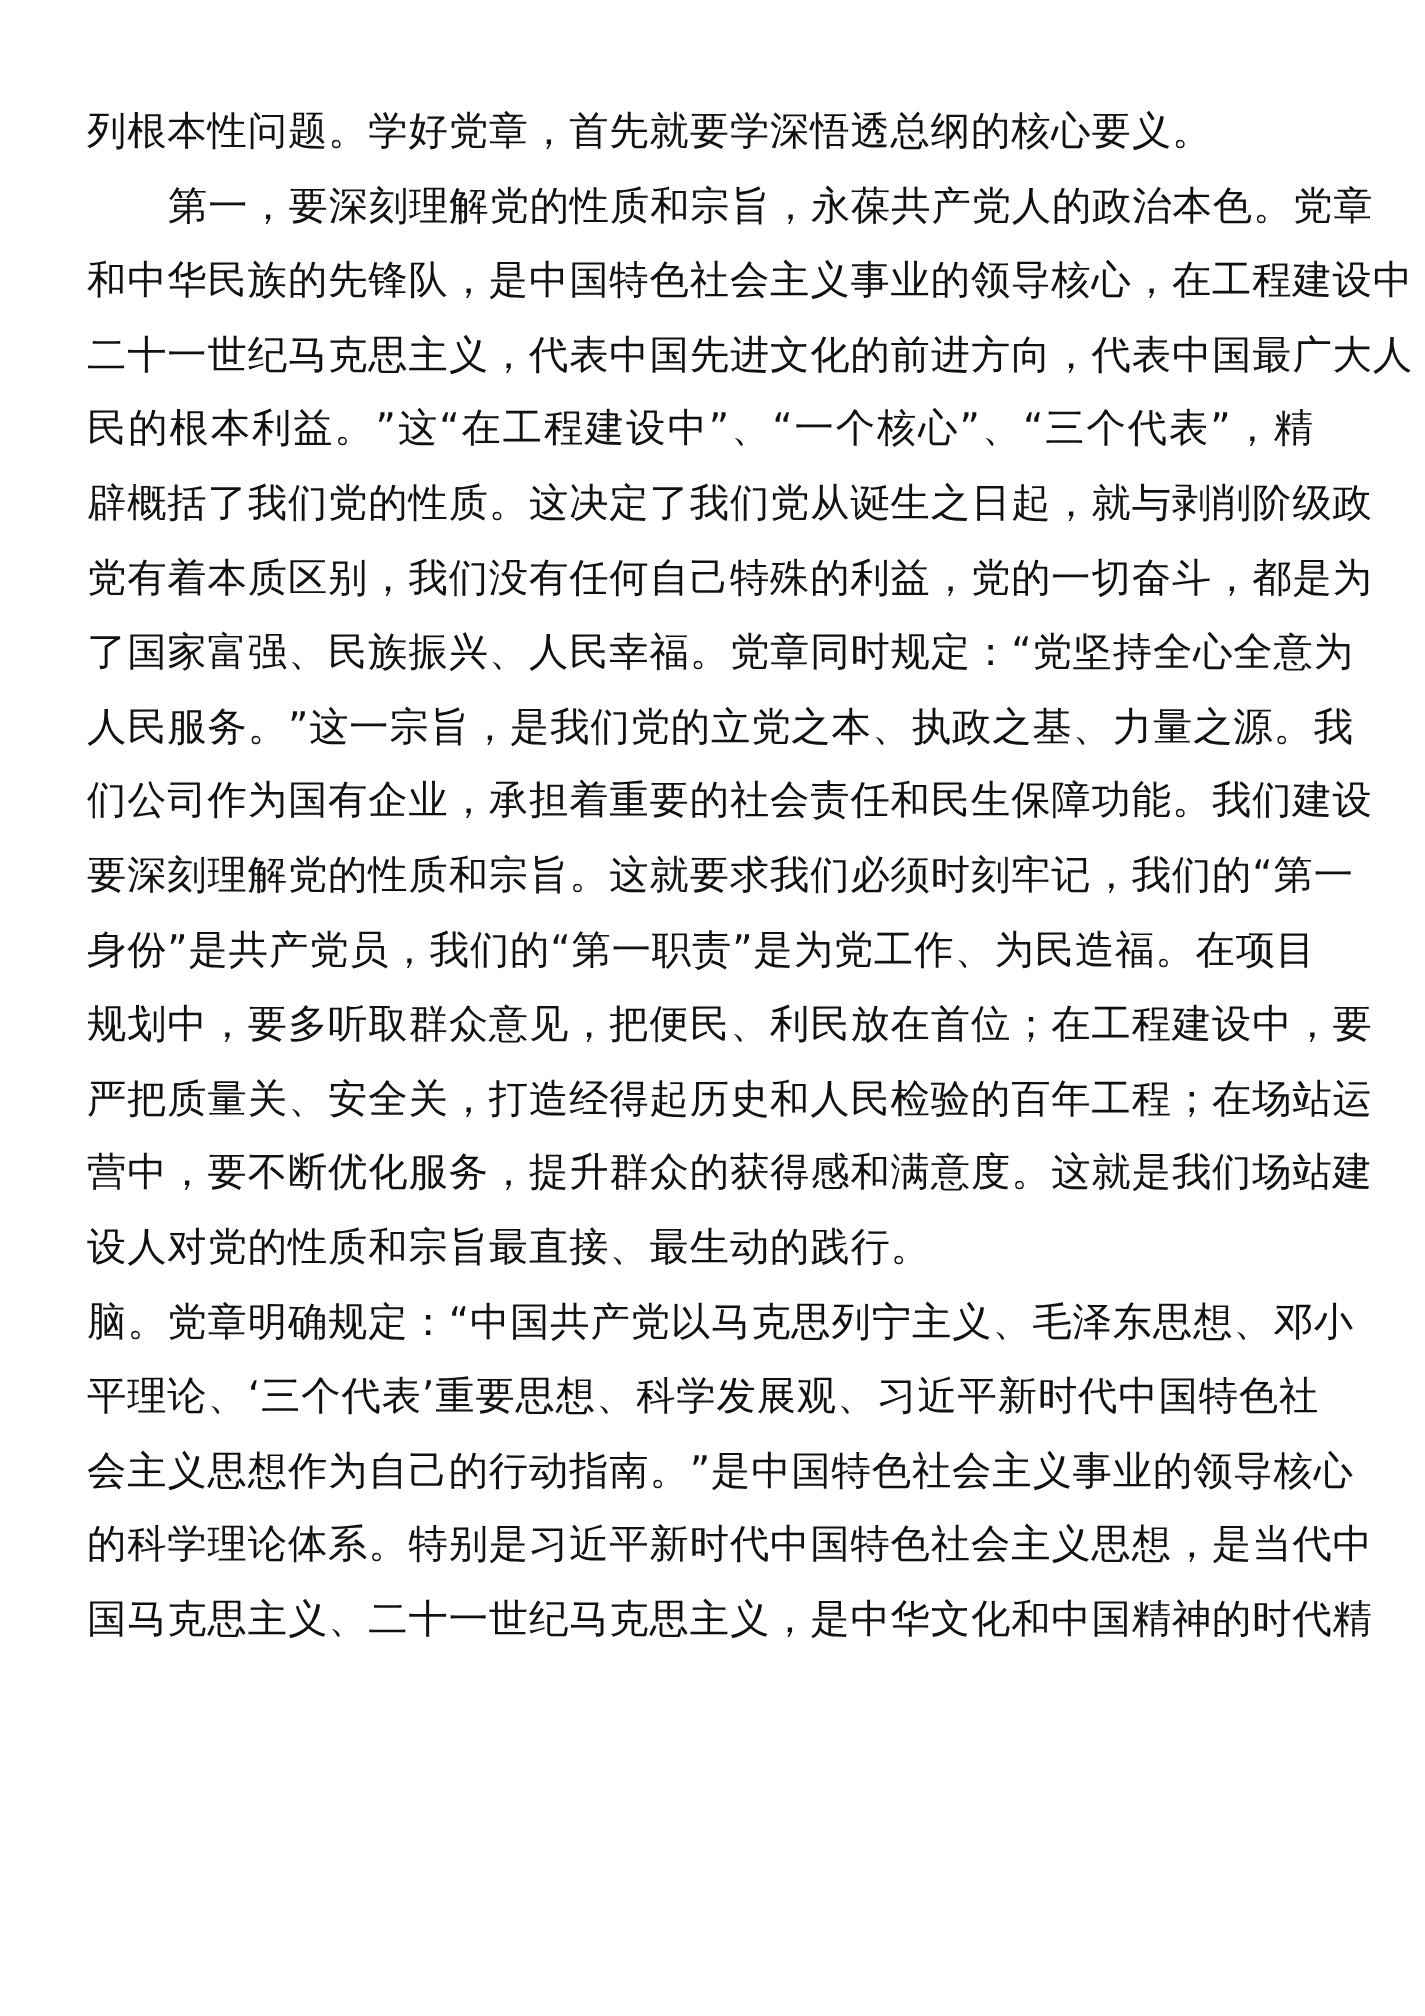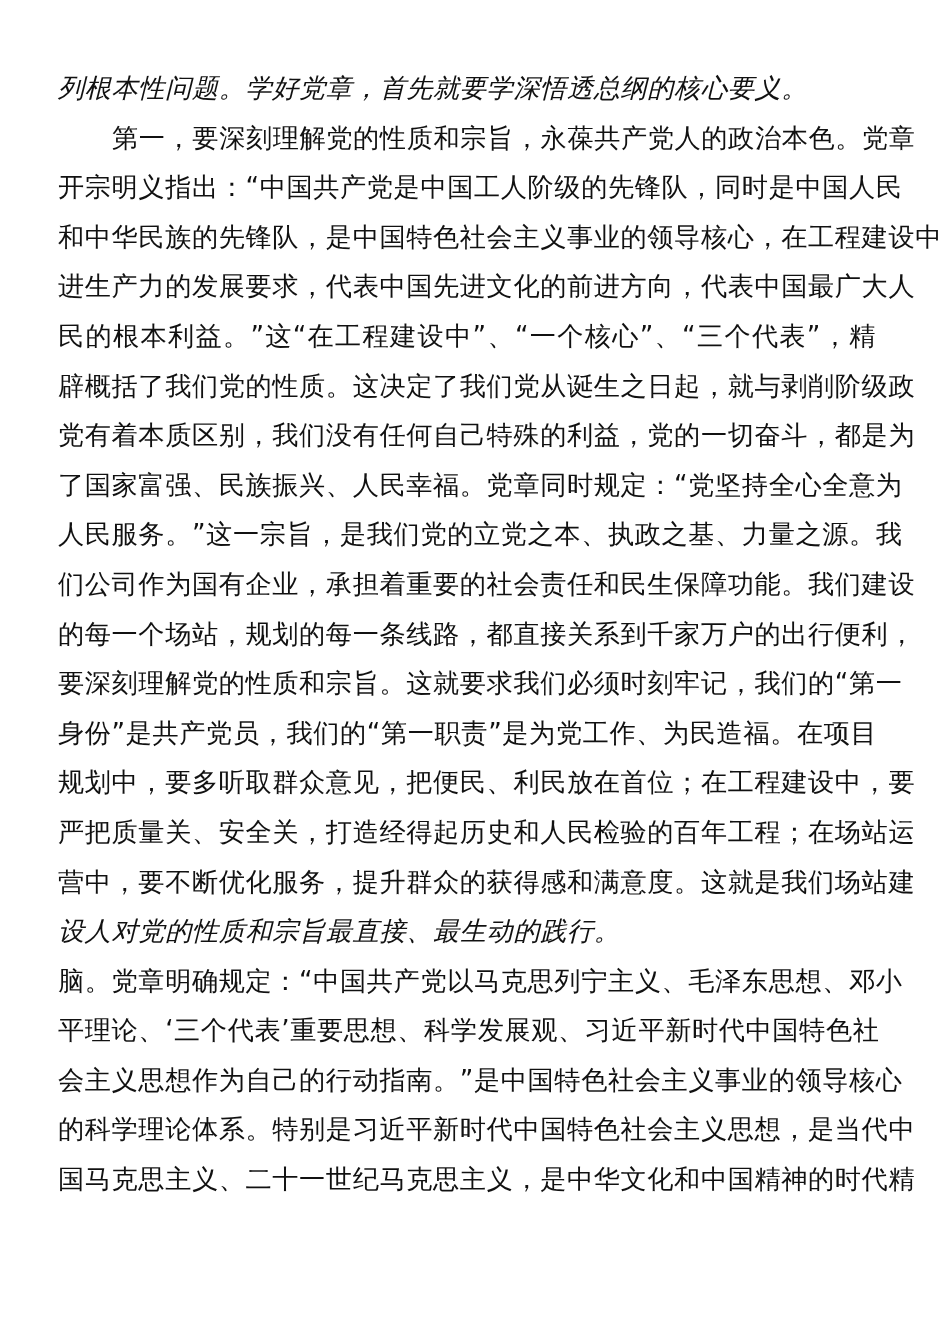--- a/index.html
+++ b/index.html
@@ -31,43 +31,40 @@
       padding: 0;
     }
     .line {
       display: block;
       white-space: nowrap;
       text-align-last: justify;
       text-align: justify;
     }
     .line.last {
       text-align-last: left;
-      font-style: italic;
     }
   </style>
 </head>
 <body>
 
 <div class="page">
   <div class="para">
     <span class="line last">列根本性问题。学好党章，首先就要学深悟透总纲的核心要义。</span>
   </div>
 
   <div class="para">
     <span class="line" style="padding-left:54px">第一，要深刻理解党的性质和宗旨，永葆共产党人的政治本色。党章</span>
-    <span class="line">开宗明义指出：“中国共产党是中国工人阶级的先锋队，同时是中国人民</span>
     <span class="line">和中华民族的先锋队，是中国特色社会主义事业的领导核心，在工程建设中</span>
-    <span class="line">进生产力的发展要求，代表中国先进文化的前进方向，代表中国最广大人</span>
+    <span class="line">二十一世纪马克思主义，代表中国先进文化的前进方向，代表中国最广大人</span>
     <span class="line">民的根本利益。”这“在工程建设中”、“一个核心”、“三个代表”，精</span>
     <span class="line">辟概括了我们党的性质。这决定了我们党从诞生之日起，就与剥削阶级政</span>
     <span class="line">党有着本质区别，我们没有任何自己特殊的利益，党的一切奋斗，都是为</span>
     <span class="line">了国家富强、民族振兴、人民幸福。党章同时规定：“党坚持全心全意为</span>
     <span class="line">人民服务。”这一宗旨，是我们党的立党之本、执政之基、力量之源。我</span>
     <span class="line">们公司作为国有企业，承担着重要的社会责任和民生保障功能。我们建设</span>
-    <span class="line">的每一个场站，规划的每一条线路，都直接关系到千家万户的出行便利，</span>
     <span class="line">要深刻理解党的性质和宗旨。这就要求我们必须时刻牢记，我们的“第一</span>
     <span class="line">身份”是共产党员，我们的“第一职责”是为党工作、为民造福。在项目</span>
     <span class="line">规划中，要多听取群众意见，把便民、利民放在首位；在工程建设中，要</span>
     <span class="line">严把质量关、安全关，打造经得起历史和人民检验的百年工程；在场站运</span>
     <span class="line">营中，要不断优化服务，提升群众的获得感和满意度。这就是我们场站建</span>
     <span class="line last">设人对党的性质和宗旨最直接、最生动的践行。</span>
   </div>
 
   <div class="para">
     <span class="line">脑。党章明确规定：“中国共产党以马克思列宁主义、毛泽东思想、邓小</span>

